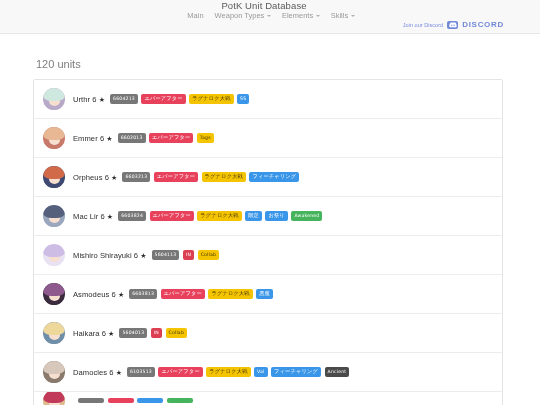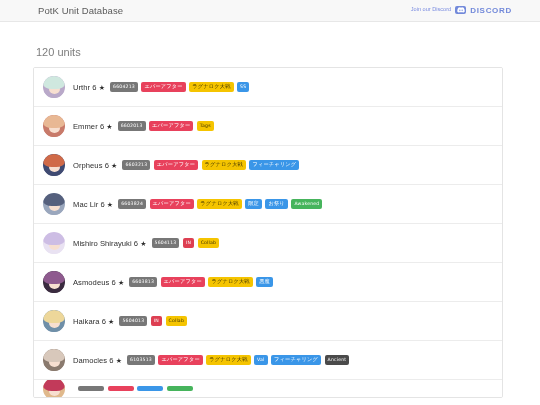--- a/index.html
+++ b/index.html
@@ -6,26 +6,27 @@
   html, body {
     width: 540px; height: 405px;
     overflow: hidden;
     background: #ffffff;
     font-family: "Liberation Sans", sans-serif;
     -webkit-font-smoothing: antialiased;
   }
 
   
   .navbar {
-    height: 22px;
+    height: 34px;
     background: #f8f8f8;
     border-bottom: 1px solid #e7e7e7;
     display: flex;
     align-items: center;
-    padding: 0 28px 0 38px;
+    padding: 0 36px 0 38px;
+    flex-direction: column;
   }
   .brand {
     font-size: 9.5px;
     color: #5a5a5a;
     letter-spacing: .1px;
     white-space: nowrap;
     margin-right: 14px;
   }
   .nav-links { display: flex; align-items: center; gap: 11px; }
   .nav-link {
@@ -39,20 +40,21 @@
   .caret {
     width: 0; height: 0;
     border-left: 2.2px solid transparent;
     border-right: 2.2px solid transparent;
     border-top: 2.6px solid #b0b0b0;
     display: inline-block;
   }
   .nav-right {
     margin-left: auto;
     display: flex;
+    align-items: center;
     gap: 4px;
   }
   .discord-text {
     font-size: 5.6px;
     color: #7a8ce0;
     white-space: nowrap;
   }
   .discord-badge {
     width: 11px; height: 8px;
     background: #7289da;
@@ -155,20 +157,37 @@
   .b-dark    { background: #4a4a4a; }
   .b-crim    { background: #dd3f52; }
 
   .partial-row { height: 17px; overflow: hidden; }
 </style>
 </head>
 <body>
 
 <div class="navbar">
   <div class="brand">PotK Unit Database</div>
+  <div class="nav-links">
+      <span class="nav-link">
+        <span>Main</span>
+      </span>
+      <span class="nav-link">
+        <span>Weapon Types</span>
+        <i class="caret"></i>
+      </span>
+      <span class="nav-link">
+        <span>Elements</span>
+        <i class="caret"></i>
+      </span>
+      <span class="nav-link">
+        <span>Skills</span>
+        <i class="caret"></i>
+      </span>
+    </div>
   <div class="nav-right">
     <span class="discord-text">Join our Discord</span>
     <span class="discord-badge">
       <svg viewBox="0 0 24 18" xmlns="http://www.w3.org/2000/svg">
         <path d="M20 2.3A18 18 0 0015.6 1l-.3.5a16 16 0 00-6.6 0L8.4 1A18 18 0 004 2.3C1.3 6.4.6 10.4 1 14.3a18 18 0 005.4 2.7l1.1-1.7a11 11 0 01-1.8-.9l.4-.3a12.8 12.8 0 0011.8 0l.4.3a11 11 0 01-1.8.9l1.1 1.7a18 18 0 005.4-2.7c.5-4.5-.7-8.5-2.9-12zM8.6 11.8c-1 0-1.9-1-1.9-2.1s.8-2.1 1.9-2.1 1.9 1 1.9 2.1-.8 2.1-1.9 2.1zm6.8 0c-1 0-1.9-1-1.9-2.1s.8-2.1 1.9-2.1 1.9 1 1.9 2.1-.8 2.1-1.9 2.1z" fill="#ffffff"></path>
       </svg>
     </span>
     <span class="discord-word">DISCORD</span>
   </div>
 </div>

